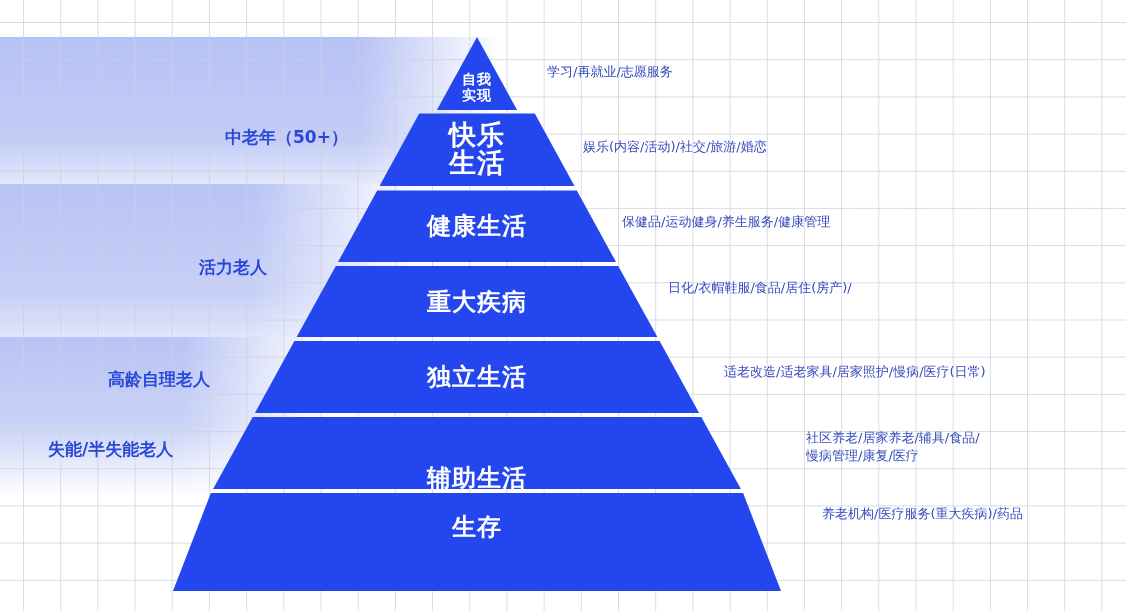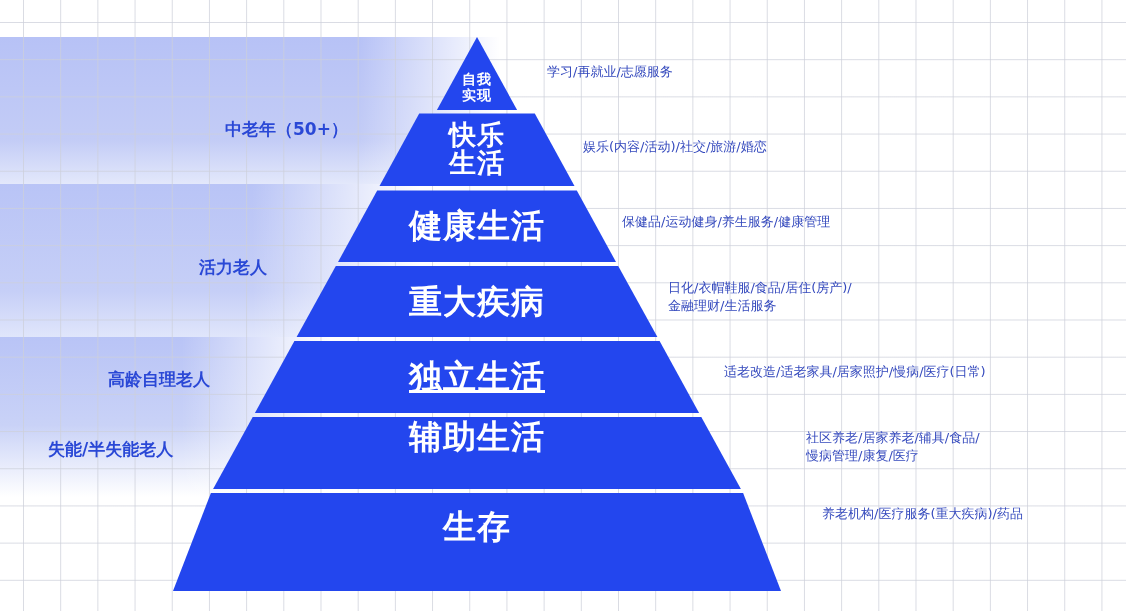--- a/index.html
+++ b/index.html
@@ -37,21 +37,21 @@
     background:
       linear-gradient(to right, rgba(255,255,255,0) 0%, rgba(255,255,255,0) 55%, rgba(255,255,255,1) 100%),
       linear-gradient(to bottom, #b9c4f6 0%, #c9d2f7 55%, #ffffff 100%);
   }
   .pyramid { position:absolute; left:0; top:0; z-index:3; }
   .tier-label {
     position:absolute; z-index:4; color:#ffffff; font-weight:bold;
     text-align:left; transform:translateX(-50%); white-space:nowrap;
     letter-spacing:1px;
   }
-  .tier-label.big { font-size:33px; line-height:38px; }
+  .tier-label.big { font-size:24px; line-height:38px; }
   .tier-label.mid { font-size:27px; line-height:28px; }
   .tier-label.small { font-size:14px; line-height:16px; }
   .group-label {
     position:absolute; z-index:4; color:#2a48d6; font-weight:bold;
     font-size:17px; line-height:20px; white-space:nowrap;
   }
   .desc {
     position:absolute; z-index:4; color:#3449bd; font-size:13px;
     line-height:18px; white-space:nowrap;
   }
@@ -80,41 +80,40 @@
 <div class="tier-label small" style="left:477px; top:71px;">
   <div>自我</div>
   <div>实现</div>
 </div>
 <div class="tier-label mid" style="left:477px; top:121px;">
   <div>快乐</div>
   <div>生活</div>
 </div>
 <div class="tier-label big" style="left:477px; top:207px;">健康生活</div>
 <div class="tier-label big" style="left:477px; top:283px;">重大疾病</div>
-<div class="tier-label big" style="left:477px; top:358px;text-decoration:underline;">独立生活</div>
-<div class="tier-label big" style="left:477px; top:418px;">辅助生活</div>
+<div class="tier-label big" style="left:477px; top:358px;">独立生活</div>
+<div class="tier-label big" style="left:477px; top:459px;">辅助生活</div>
 <div class="tier-label big" style="left:477px; top:508px;">生存</div>
 
-<div class="group-label" style="left:225px; top:119px;">中老年（50+）</div>
+<div class="group-label" style="left:225px; top:127px;">中老年（50+）</div>
 <div class="group-label" style="left:199px; top:257px;">活力老人</div>
 <div class="group-label" style="left:108px; top:369px;">高龄自理老人</div>
 <div class="group-label" style="left:48px; top:439px;">失能/半失能老人</div>
 
 <div class="desc" style="left:547px; top:63px;">
   <span>学习/再就业/志愿服务</span>
 </div>
 <div class="desc" style="left:583px; top:138px;">
   <span>娱乐(内容/活动)/社交/旅游/婚恋</span>
 </div>
 <div class="desc" style="left:622px; top:213px;">
   <span>保健品/运动健身/养生服务/健康管理</span>
 </div>
 <div class="desc" style="left:668px; top:279px;">
   <span>日化/衣帽鞋服/食品/居住(房产)/</span>
-  <span>金融理财/生活服务</span>
 </div>
 <div class="desc" style="left:724px; top:363px;">
   <span>适老改造/适老家具/居家照护/慢病/医疗(日常)</span>
 </div>
 <div class="desc" style="left:806px; top:429px;">
   <span>社区养老/居家养老/辅具/食品/</span>
   <span>慢病管理/康复/医疗</span>
 </div>
 <div class="desc" style="left:822px; top:505px;">
   <span>养老机构/医疗服务(重大疾病)/药品</span>

